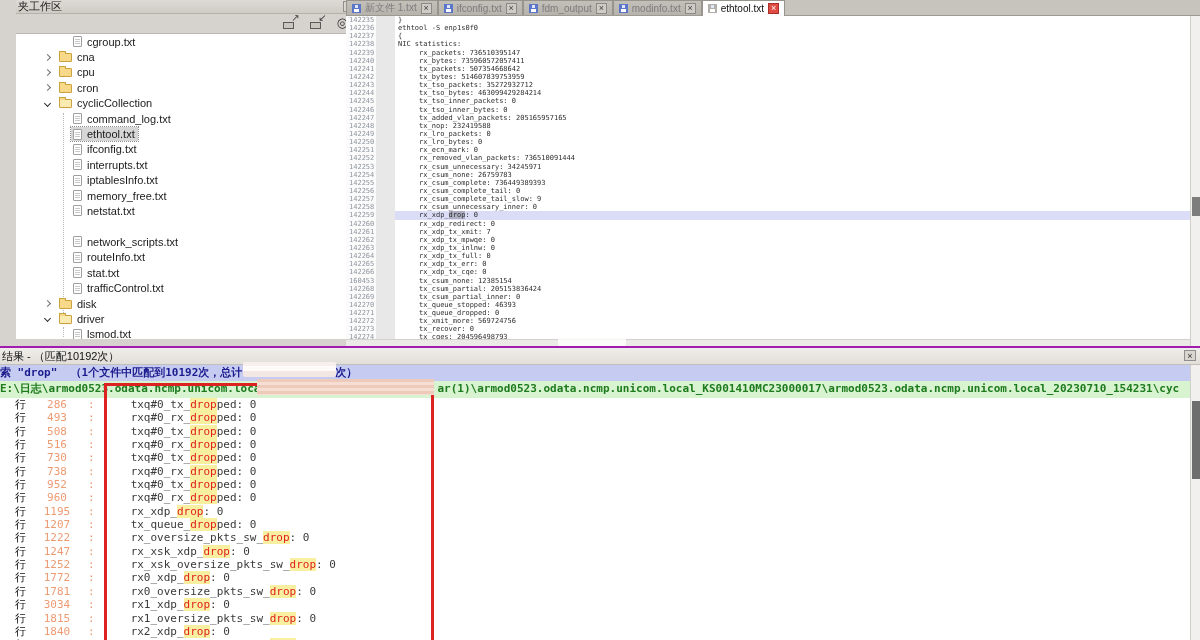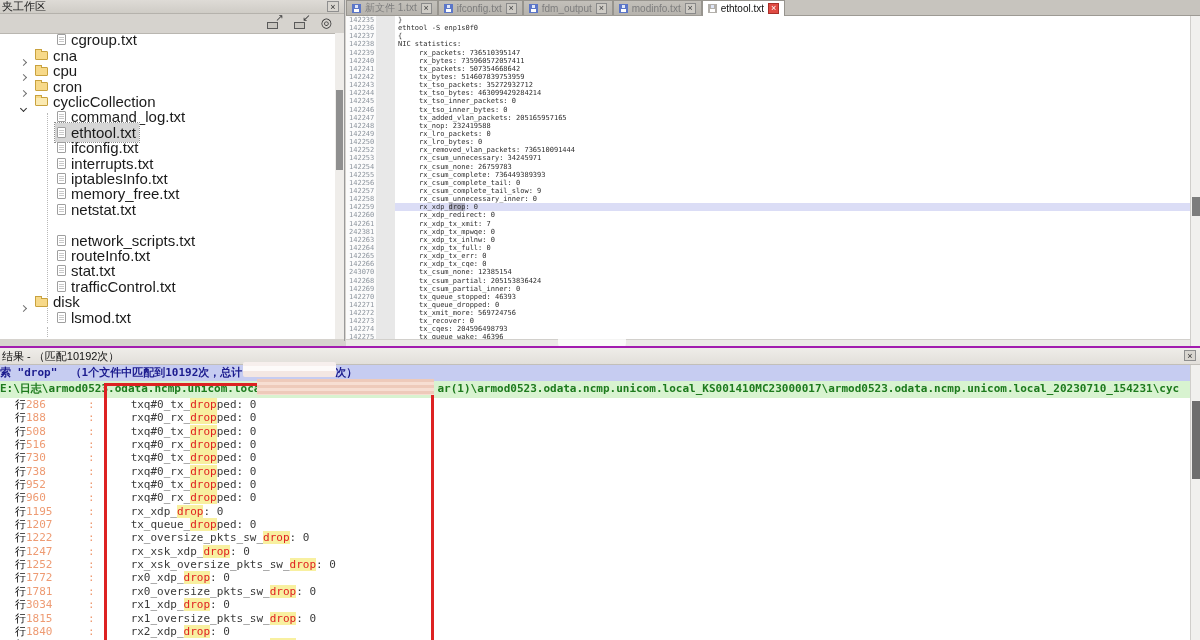--- a/index.html
+++ b/index.html
@@ -1,40 +1,40 @@
 <!DOCTYPE html>
 <html><head>
 <meta charset="utf-8">
 <style>
   * { margin:0; padding:0; box-sizing:border-box; }
   body { font-family:"Liberation Sans",sans-serif; }
   .screen { position:relative; width:1200px; height:640px; overflow:hidden;
             background:#d6d3ce; font-family:"Liberation Sans",sans-serif; }
 
   
-  .left-panel { position:absolute; left:0; top:0; width:345px; height:341px;
+  .left-panel { position:absolute; left:16px; top:0; width:345px; height:341px;
                 background:#d6d3ce; border-right:1px solid #9a9a9a; }
   .lp-title { position:relative; height:14px; background:linear-gradient(#dedbd6,#cfccc6);
               border-bottom:1px solid #b5b2ac; font-size:11px; line-height:13px;
               color:#222; padding-left:2px; white-space:nowrap; overflow:hidden; }
   .lp-close { position:absolute; right:5px; top:1px; width:12px; height:11px;
               border:1px solid #8f8f8f; background:#d9d6d0; color:#333;
               font:9px/10px "Liberation Sans",sans-serif; text-align:center; }
   .lp-toolbar { position:absolute; right:12px; top:16px; display:flex; gap:11px; align-items:center; }
   .tool-ic { position:relative; width:16px; height:13px; }
   .tool-ic .mini-folder { position:absolute; left:0; bottom:0; width:11px; height:7px;
               background:#c9c6c0; border:1px solid #5a5a5a; }
   .tool-ic .arr { position:absolute; right:-1px; top:-4px; font-size:10px; color:#3c3c3c; }
   .tool-target { font-size:13px; line-height:13px; color:#2f2f2f; }
   .tree { position:absolute; left:0; top:33px; width:336px; height:306px;
           background:#fff; overflow:hidden; border-top:1px solid #b9b6b0; }
   .tree-scroll { position:absolute; right:0; top:33px; width:9px; height:306px; background:#efedea; }
   .tree-thumb { position:absolute; left:1px; top:57px; width:7px; height:80px; background:#8f8f8f; }
-  .t-item { display:flex; align-items:flex-end; height:15.4px; font-size:15px; color:#1a1a1a; white-space:nowrap; }
-  .t-item.lvl1 { padding-left:21px; }
+  .t-item { display:flex; align-items:center; height:15.4px; font-size:11px; color:#1a1a1a; white-space:nowrap; }
+  .t-item.lvl1 { padding-left:29px; }
   .t-item.lvl2 { padding-left:55px; }
   .t-spacer { height:15.6px; background:#fff; }
   .chev { width:5px; height:5px; border-right:1.5px solid #707070; border-bottom:1.5px solid #707070;
           margin-right:7px; flex:none; }
   .chev.closed { transform:rotate(-45deg); }
   .chev.open { transform:rotate(45deg); border-color:#2f2f2f; }
   .row-inner { display:flex; align-items:center; gap:5px; padding:1px 3px 1px 2px; }
   .row-inner.selected { background:#d6d6d6; outline:1px dotted #8f8f8f; }
   .ico-folder { position:relative; width:13px; height:9px; background:#f7d989; border:1px solid #c9a23e;
                 border-radius:1px; flex:none; margin-top:1px; }
@@ -87,21 +87,21 @@
   .res-close { position:absolute; right:4px; top:2px; width:12px; height:11px; border:1px solid #8f8f8f;
                background:#d9d6d0; color:#333; font:9px/10px "Liberation Sans",sans-serif; text-align:center; }
   .res-summary { height:16px; background:#c6ccf1; color:#1b1b8e;
                  font:bold 11px/16px "DejaVu Sans Mono",monospace; white-space:pre; overflow:hidden; }
   .res-path { height:17px; background:#d8f3d0; color:#1d7a1d;
               font:bold 11px/16px "DejaVu Sans Mono",monospace; white-space:pre; overflow:hidden; }
   .res-rows { position:absolute; left:0; top:50px; right:10px; bottom:0; overflow:hidden; }
   .res-row { display:flex; height:13.35px; font:11px/13.3px "DejaVu Sans Mono",monospace;
              white-space:pre; color:#3a3a3a; }
   .r-hang { padding-left:15px; color:#111; flex:none; }
-  .r-num { width:62px; text-align:left; color:#ee9b73; flex:none; }
+  .r-num { width:62px; text-align:center; color:#ee9b73; flex:none; }
   .r-colon { color:#ee9b73; flex:none; }
   .r-text { margin-left:36px; }
   .hit { color:#e02020; background:#f8f0a0; }
   .res-vscroll { position:absolute; right:0; top:17px; width:10px; bottom:0; background:#f1f0ee;
                  border-left:1px solid #d0cecb; }
   .res-vthumb { position:absolute; left:1px; top:36px; width:8px; height:78px; background:#6e6e6e; }
 
   
   .red-box { position:absolute; left:104px; top:383px; width:330px; height:270px;
              border:3px solid #dd2222; z-index:30; pointer-events:none; }
@@ -234,20 +234,27 @@
           <span class="row-inner">
             <span class="ico-file"></span>
             <span>trafficControl.txt</span>
           </span>
         </div>
         <div class="t-item lvl1">
           <span class="chev closed"></span>
           <span class="row-inner">
             <span class="ico-folder"></span>
             <span>disk</span>
+          </span>
+        </div>
+        <div class="t-item lvl1">
+          <span class="chev open"></span>
+          <span class="row-inner">
+            <span class="ico-folder open"></span>
+            <span>driver</span>
           </span>
         </div>
         <div class="t-item lvl2">
           <span class="row-inner">
             <span class="ico-file"></span>
             <span>lsmod.txt</span>
           </span>
         </div>
       </div>
     <div class="tree-scroll">
@@ -293,36 +300,37 @@
         <div class="ed-line"><span class="ed-num">142241</span><span class="ed-margin"></span><span class="ed-text">     tx_packets: 507354668642</span></div>
         <div class="ed-line"><span class="ed-num">142242</span><span class="ed-margin"></span><span class="ed-text">     tx_bytes: 514607839753959</span></div>
         <div class="ed-line"><span class="ed-num">142243</span><span class="ed-margin"></span><span class="ed-text">     tx_tso_packets: 35272932712</span></div>
         <div class="ed-line"><span class="ed-num">142244</span><span class="ed-margin"></span><span class="ed-text">     tx_tso_bytes: 463099429284214</span></div>
         <div class="ed-line"><span class="ed-num">142245</span><span class="ed-margin"></span><span class="ed-text">     tx_tso_inner_packets: 0</span></div>
         <div class="ed-line"><span class="ed-num">142246</span><span class="ed-margin"></span><span class="ed-text">     tx_tso_inner_bytes: 0</span></div>
         <div class="ed-line"><span class="ed-num">142247</span><span class="ed-margin"></span><span class="ed-text">     tx_added_vlan_packets: 205165957165</span></div>
         <div class="ed-line"><span class="ed-num">142248</span><span class="ed-margin"></span><span class="ed-text">     tx_nop: 232419588</span></div>
         <div class="ed-line"><span class="ed-num">142249</span><span class="ed-margin"></span><span class="ed-text">     rx_lro_packets: 0</span></div>
         <div class="ed-line"><span class="ed-num">142250</span><span class="ed-margin"></span><span class="ed-text">     rx_lro_bytes: 0</span></div>
+        <div class="ed-line"><span class="ed-num">142251</span><span class="ed-margin"></span><span class="ed-text">     rx_ecn_mark: 0</span></div>
         <div class="ed-line"><span class="ed-num">142252</span><span class="ed-margin"></span><span class="ed-text">     rx_removed_vlan_packets: 736510091444</span></div>
         <div class="ed-line"><span class="ed-num">142253</span><span class="ed-margin"></span><span class="ed-text">     rx_csum_unnecessary: 34245971</span></div>
         <div class="ed-line"><span class="ed-num">142254</span><span class="ed-margin"></span><span class="ed-text">     rx_csum_none: 26759783</span></div>
         <div class="ed-line"><span class="ed-num">142255</span><span class="ed-margin"></span><span class="ed-text">     rx_csum_complete: 736449389393</span></div>
         <div class="ed-line"><span class="ed-num">142256</span><span class="ed-margin"></span><span class="ed-text">     rx_csum_complete_tail: 0</span></div>
         <div class="ed-line"><span class="ed-num">142257</span><span class="ed-margin"></span><span class="ed-text">     rx_csum_complete_tail_slow: 9</span></div>
         <div class="ed-line"><span class="ed-num">142258</span><span class="ed-margin"></span><span class="ed-text">     rx_csum_unnecessary_inner: 0</span></div>
         <div class="ed-line cur"><span class="ed-num">142259</span><span class="ed-margin"></span><span class="ed-text"><span>     rx_xdp_</span><span class="ed-hit">drop</span><span>: 0</span></span></div>
         <div class="ed-line"><span class="ed-num">142260</span><span class="ed-margin"></span><span class="ed-text">     rx_xdp_redirect: 0</span></div>
         <div class="ed-line"><span class="ed-num">142261</span><span class="ed-margin"></span><span class="ed-text">     rx_xdp_tx_xmit: 7</span></div>
-        <div class="ed-line"><span class="ed-num">242381</span><span class="ed-margin"></span><span class="ed-text">     rx_xdp_tx_mpwqe: 0</span></div>
+        <div class="ed-line"><span class="ed-num">142262</span><span class="ed-margin"></span><span class="ed-text">     rx_xdp_tx_mpwqe: 0</span></div>
         <div class="ed-line"><span class="ed-num">142263</span><span class="ed-margin"></span><span class="ed-text">     rx_xdp_tx_inlnw: 0</span></div>
         <div class="ed-line"><span class="ed-num">142264</span><span class="ed-margin"></span><span class="ed-text">     rx_xdp_tx_full: 0</span></div>
         <div class="ed-line"><span class="ed-num">142265</span><span class="ed-margin"></span><span class="ed-text">     rx_xdp_tx_err: 0</span></div>
         <div class="ed-line"><span class="ed-num">142266</span><span class="ed-margin"></span><span class="ed-text">     rx_xdp_tx_cqe: 0</span></div>
-        <div class="ed-line"><span class="ed-num">243070</span><span class="ed-margin"></span><span class="ed-text">     tx_csum_none: 12385154</span></div>
+        <div class="ed-line"><span class="ed-num">160453</span><span class="ed-margin"></span><span class="ed-text">     tx_csum_none: 12385154</span></div>
         <div class="ed-line"><span class="ed-num">142268</span><span class="ed-margin"></span><span class="ed-text">     tx_csum_partial: 205153836424</span></div>
         <div class="ed-line"><span class="ed-num">142269</span><span class="ed-margin"></span><span class="ed-text">     tx_csum_partial_inner: 0</span></div>
         <div class="ed-line"><span class="ed-num">142270</span><span class="ed-margin"></span><span class="ed-text">     tx_queue_stopped: 46393</span></div>
         <div class="ed-line"><span class="ed-num">142271</span><span class="ed-margin"></span><span class="ed-text">     tx_queue_dropped: 0</span></div>
         <div class="ed-line"><span class="ed-num">142272</span><span class="ed-margin"></span><span class="ed-text">     tx_xmit_more: 569724756</span></div>
         <div class="ed-line"><span class="ed-num">142273</span><span class="ed-margin"></span><span class="ed-text">     tx_recover: 0</span></div>
         <div class="ed-line"><span class="ed-num">142274</span><span class="ed-margin"></span><span class="ed-text">     tx_cqes: 204596498793</span></div>
         <div class="ed-line"><span class="ed-num">142275</span><span class="ed-margin"></span><span class="ed-text">     tx_queue_wake: 46396</span></div>
       </div>
     <div class="ed-vscroll">
@@ -334,21 +342,21 @@
 
   <div class="results-panel">
     <div class="res-title">
       <span>结果 -  （匹配10192次）</span>
       <span class="res-close">×</span>
     </div>
     <div class="res-summary"><span>索 "drop"  （1个文件中匹配到10192次，总计</span><span style="display:inline-block;width:93px;"></span><span>次）</span></div>
     <div class="res-path"><span>E:\日志\armod0523.odata.ncmp.unicom.loca</span><span style="display:inline-block;width:177px;"></span><span>ar(1)\armod0523.odata.ncmp.unicom.local_KS001410MC23000017\armod0523.odata.ncmp.unicom.local_20230710_154231\cyc</span></div>
     <div class="res-rows">
         <div class="res-row"><span class="r-hang">行</span><span class="r-num">286</span><span class="r-colon">:</span><span class="r-text"><span>txq#0_tx_</span><span class="hit">drop</span><span>ped: 0</span></span></div>
-        <div class="res-row"><span class="r-hang">行</span><span class="r-num">188</span><span class="r-colon">:</span><span class="r-text"><span>rxq#0_rx_</span><span class="hit">drop</span><span>ped: 0</span></span></div>
+        <div class="res-row"><span class="r-hang">行</span><span class="r-num">493</span><span class="r-colon">:</span><span class="r-text"><span>rxq#0_rx_</span><span class="hit">drop</span><span>ped: 0</span></span></div>
         <div class="res-row"><span class="r-hang">行</span><span class="r-num">508</span><span class="r-colon">:</span><span class="r-text"><span>txq#0_tx_</span><span class="hit">drop</span><span>ped: 0</span></span></div>
         <div class="res-row"><span class="r-hang">行</span><span class="r-num">516</span><span class="r-colon">:</span><span class="r-text"><span>rxq#0_rx_</span><span class="hit">drop</span><span>ped: 0</span></span></div>
         <div class="res-row"><span class="r-hang">行</span><span class="r-num">730</span><span class="r-colon">:</span><span class="r-text"><span>txq#0_tx_</span><span class="hit">drop</span><span>ped: 0</span></span></div>
         <div class="res-row"><span class="r-hang">行</span><span class="r-num">738</span><span class="r-colon">:</span><span class="r-text"><span>rxq#0_rx_</span><span class="hit">drop</span><span>ped: 0</span></span></div>
         <div class="res-row"><span class="r-hang">行</span><span class="r-num">952</span><span class="r-colon">:</span><span class="r-text"><span>txq#0_tx_</span><span class="hit">drop</span><span>ped: 0</span></span></div>
         <div class="res-row"><span class="r-hang">行</span><span class="r-num">960</span><span class="r-colon">:</span><span class="r-text"><span>rxq#0_rx_</span><span class="hit">drop</span><span>ped: 0</span></span></div>
         <div class="res-row"><span class="r-hang">行</span><span class="r-num">1195</span><span class="r-colon">:</span><span class="r-text"><span>rx_xdp_</span><span class="hit">drop</span><span>: 0</span></span></div>
         <div class="res-row"><span class="r-hang">行</span><span class="r-num">1207</span><span class="r-colon">:</span><span class="r-text"><span>tx_queue_</span><span class="hit">drop</span><span>ped: 0</span></span></div>
         <div class="res-row"><span class="r-hang">行</span><span class="r-num">1222</span><span class="r-colon">:</span><span class="r-text"><span>rx_oversize_pkts_sw_</span><span class="hit">drop</span><span>: 0</span></span></div>
         <div class="res-row"><span class="r-hang">行</span><span class="r-num">1247</span><span class="r-colon">:</span><span class="r-text"><span>rx_xsk_xdp_</span><span class="hit">drop</span><span>: 0</span></span></div>

